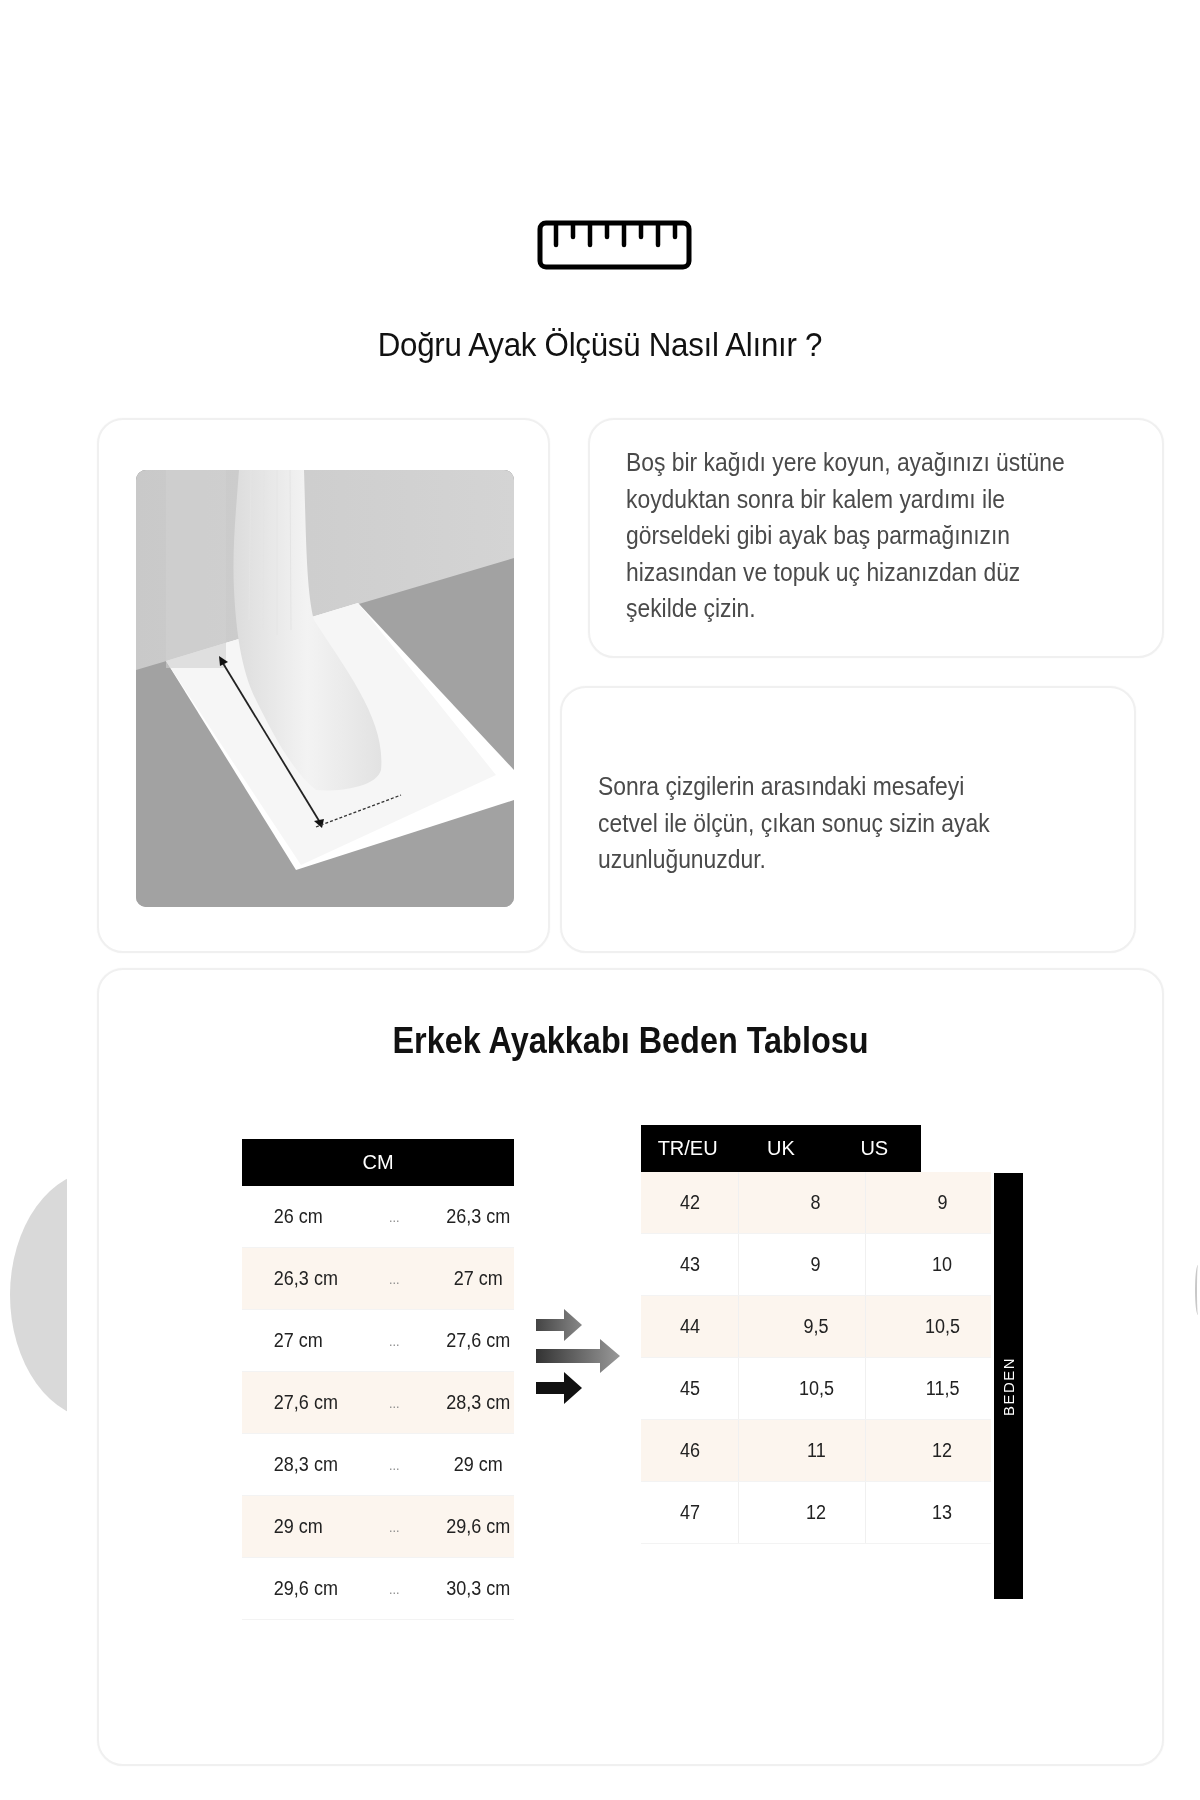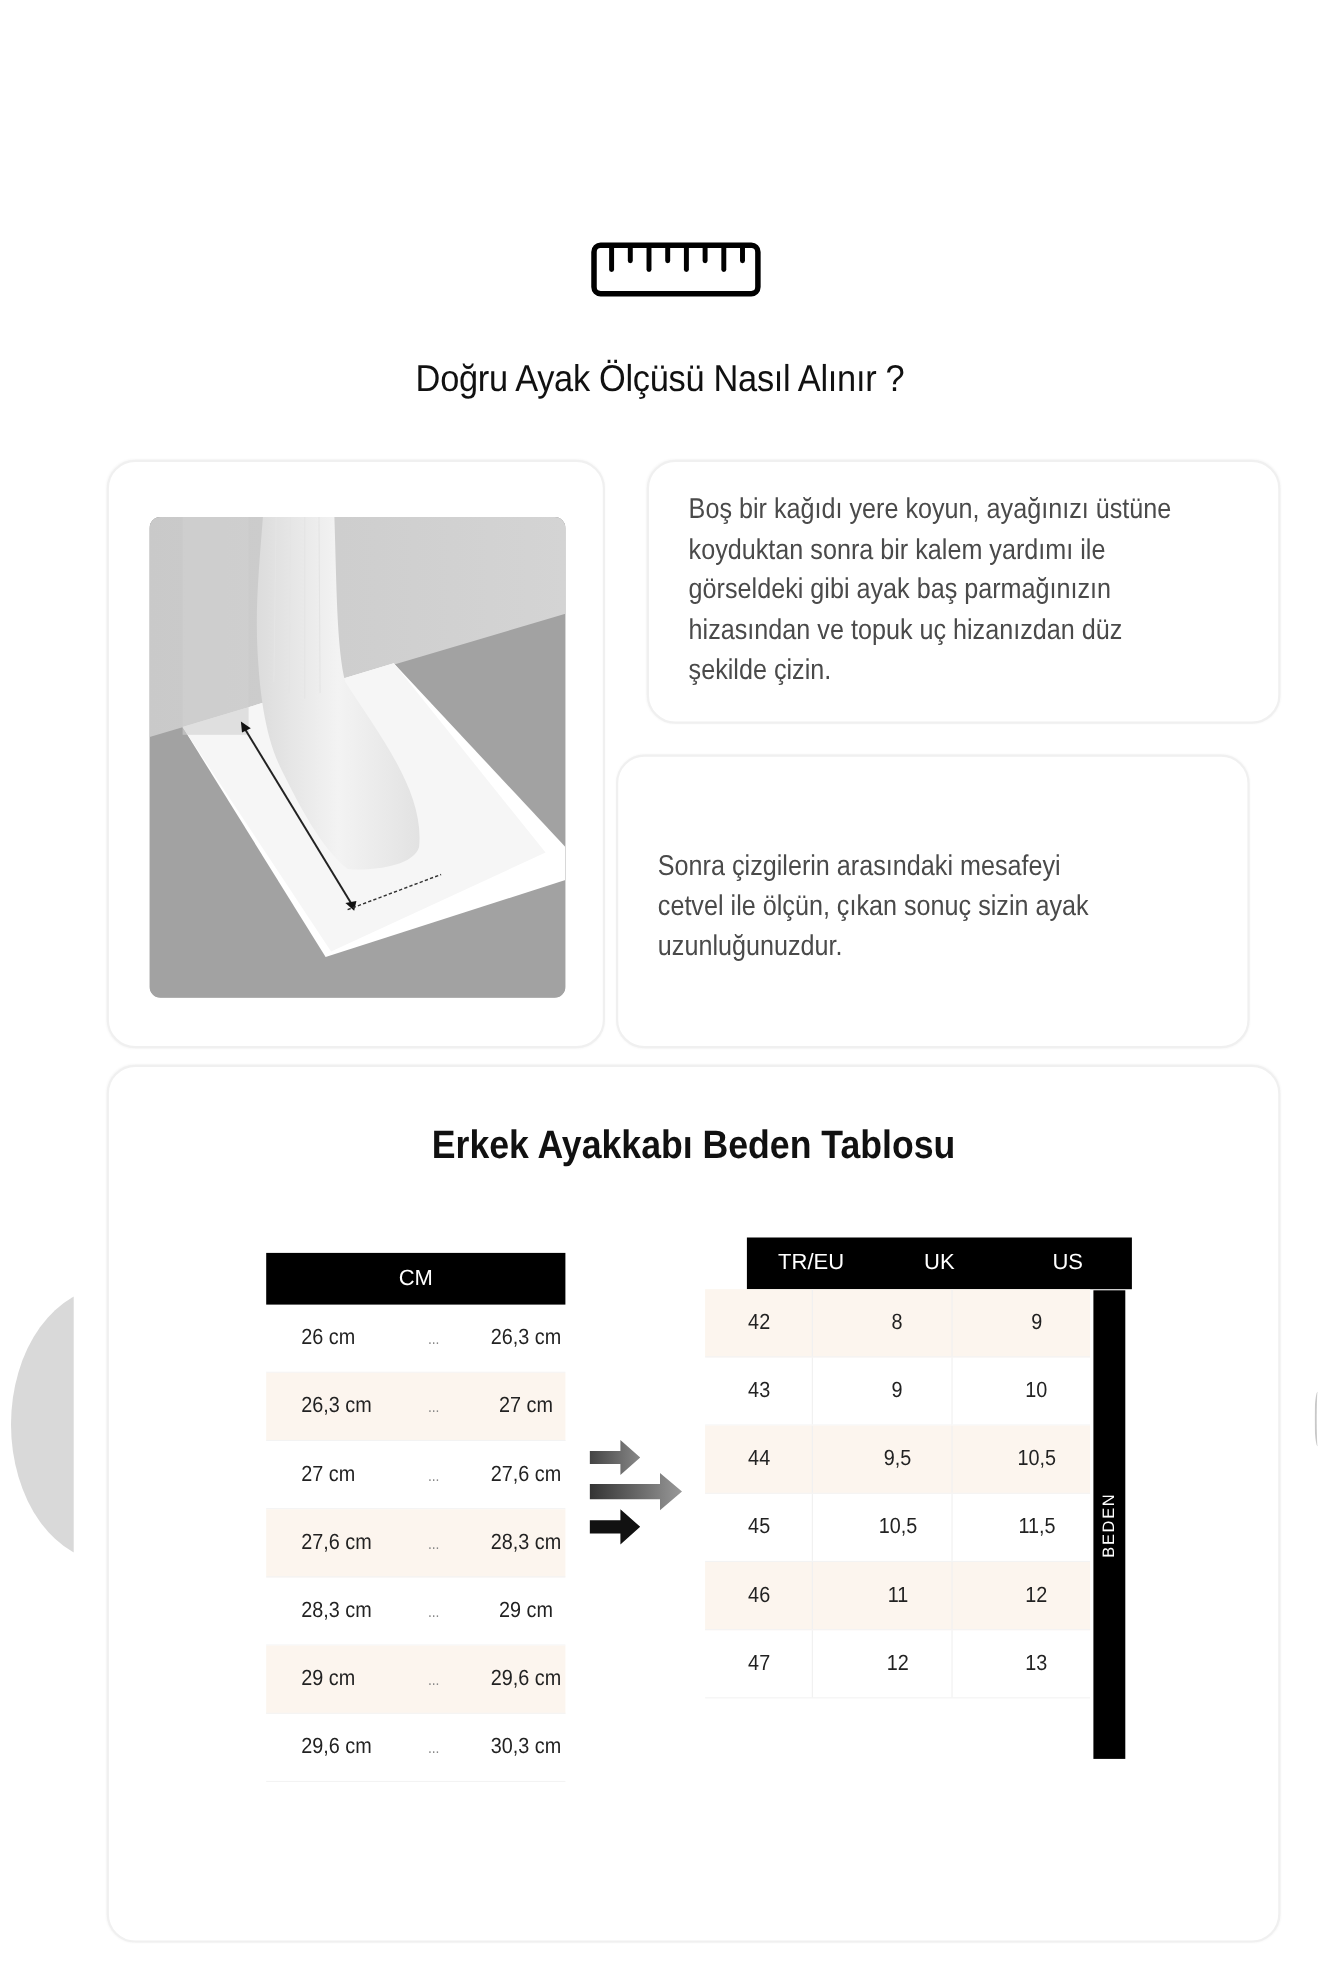--- a/index.html
+++ b/index.html
@@ -50,21 +50,21 @@
     font-size: 36px; color: #111; transform: scaleX(0.9);
   }
 
   .cm-table { position: absolute; left: 143px; top: 155px; width: 272px; margin-top: 14px; }
   .size-table { position: absolute; left: 542px; top: 155px; width: 350px; }
   .thead {
     height: 47px; background: #000; color: #fff; display: flex; align-items: center;
     font-size: 20px;
   }
   .cm-table .thead { justify-content: center; }
-  .size-table .thead { width: 350px; margin-left: 38px; }
+  .size-table .thead { width: 280px; }
   .size-table .thead span { flex: 1; text-align: center; }
   .row {
     height: 62px; display: flex; align-items: center; font-size: 20px; color: #222;
     border-bottom: 1px solid #f3f3f3;
     gap: 28px;
   }
   .row.alt { background: #fcf5ee; }
   .cm-table .row { padding: 0 0 0 28px; }
   .cm-table .row .c-from { width: 100px; }
   .cm-table .row .c-sep { width: 50px; text-align: center; font-size: 14px; color: #888; }

